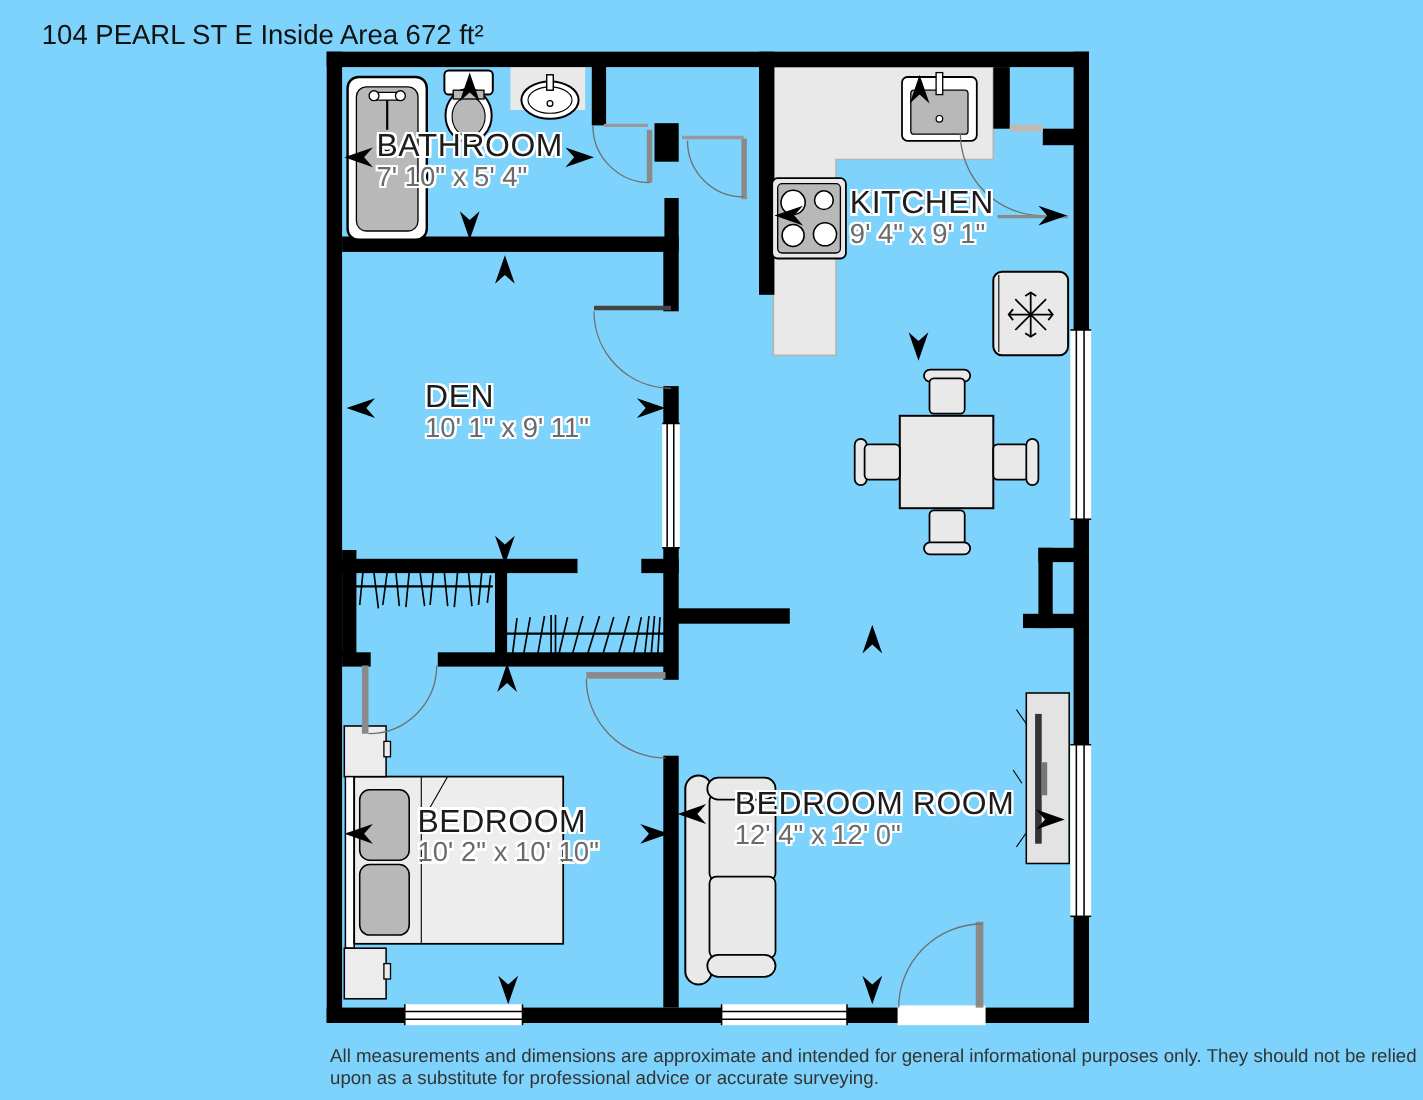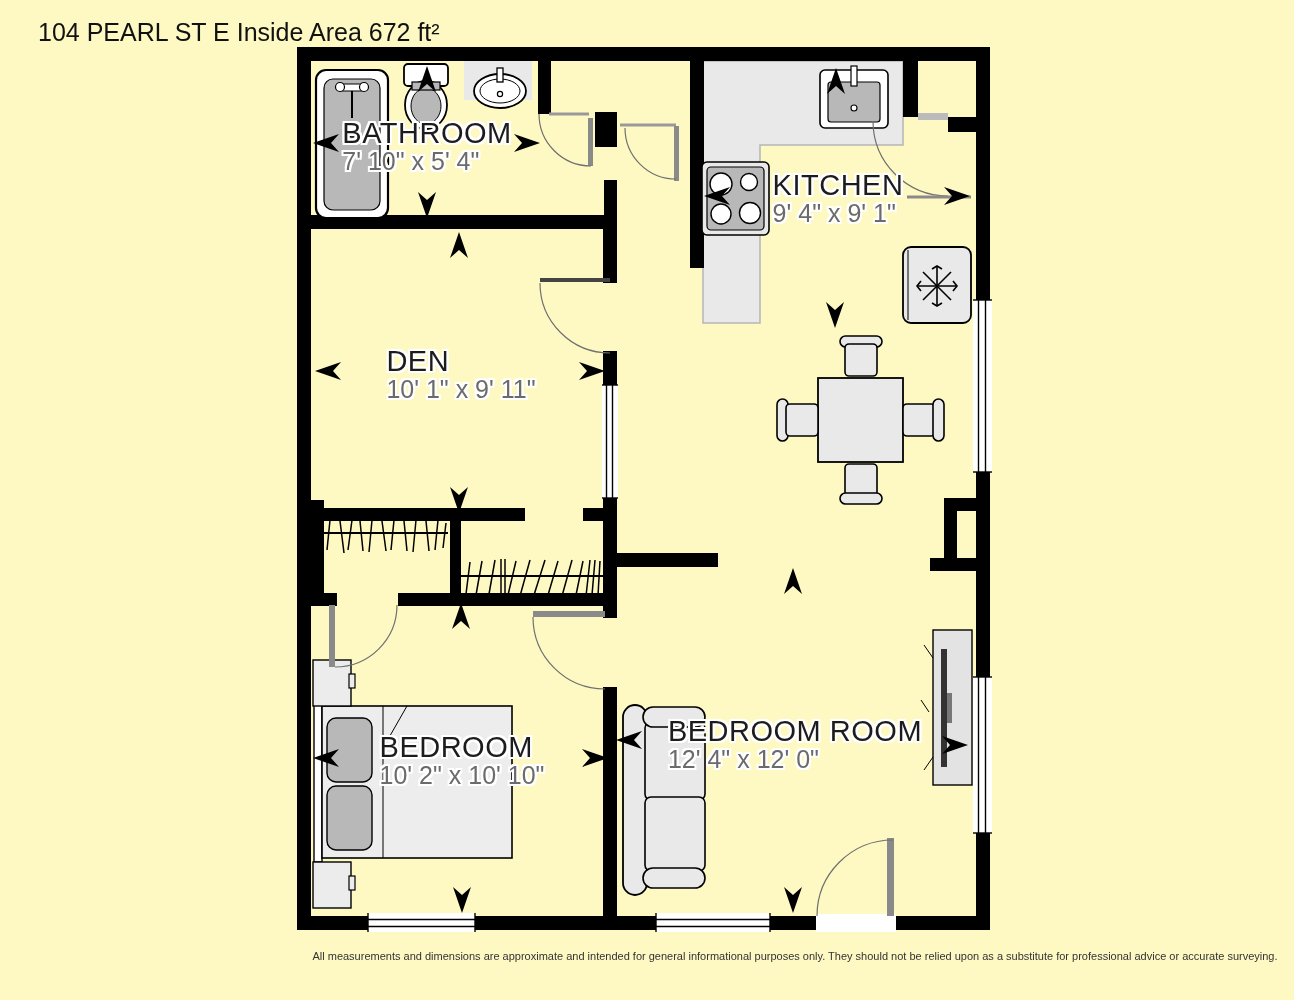--- a/index.html
+++ b/index.html
@@ -1,28 +1,28 @@
 <!DOCTYPE html>
 <html><head>
 <meta charset="utf-8">
 <style>
   html,body{margin:0;padding:0;background:#fff;width:1294px;height:1000px;overflow:hidden;
     font-family:"Liberation Sans", sans-serif;}
-  #stage{position:relative;width:1294px;height:1000px;background:#fef9c3;}
+  #stage{position:relative;width:1294px;height:1000px;background:#7dd3fc;}
   #plan-svg{position:absolute;left:0;top:0;}
   .page-title{position:absolute;left:38px;top:18px;font-size:25px;color:#111;white-space:nowrap;}
   .room-label{position:absolute;transform:translateX(-50%);text-align:left;line-height:1.04;
     white-space:nowrap;
     text-shadow:-2px 0 0 #fff,2px 0 0 #fff,0 -2px 0 #fff,0 2px 0 #fff,-2px -2px 0 #fff,
                 2px -2px 0 #fff,-2px 2px 0 #fff,2px 2px 0 #fff;}
   .room-name{font-size:29px;color:#1c1c1c;letter-spacing:.5px;}
   .room-dims{font-size:25px;color:#6b6b6b;}
   .footer-version{position:absolute;left:38px;top:1001px;font-size:11px;color:#333;}
-  .footer-disclaimer{position:absolute;left:300px;right:4px;top:950px;font-size:11px;color:#333;
-    text-align:center;}
+  .footer-disclaimer{position:absolute;left:300px;right:4px;top:950px;font-size:17px;color:#333;
+    text-align:left;}
 </style>
 </head>
 <body>
 
 <div id="stage">
 
 <svg id="plan-svg" width="1294" height="1000" viewBox="0 0 1294 1000">
   <defs>
     <path id="arr" d="M13 0 L-13 -9 L-5 0 L-13 9 Z"></path>
   </defs>

